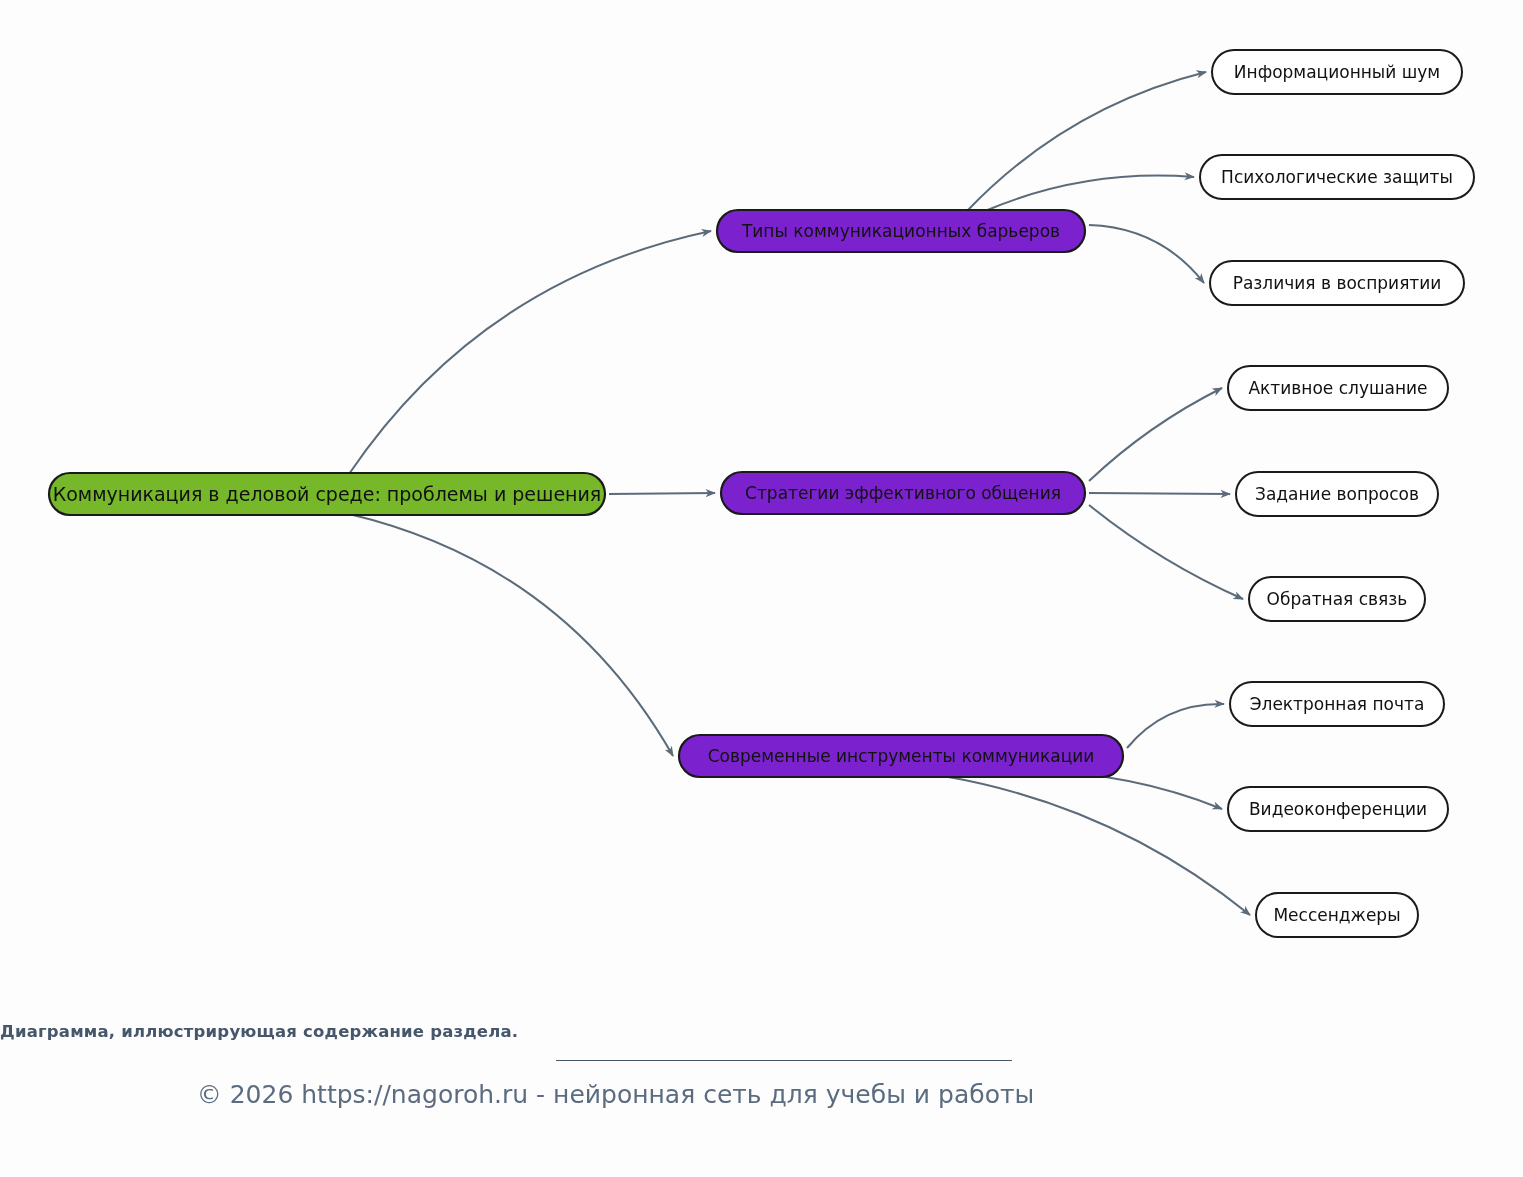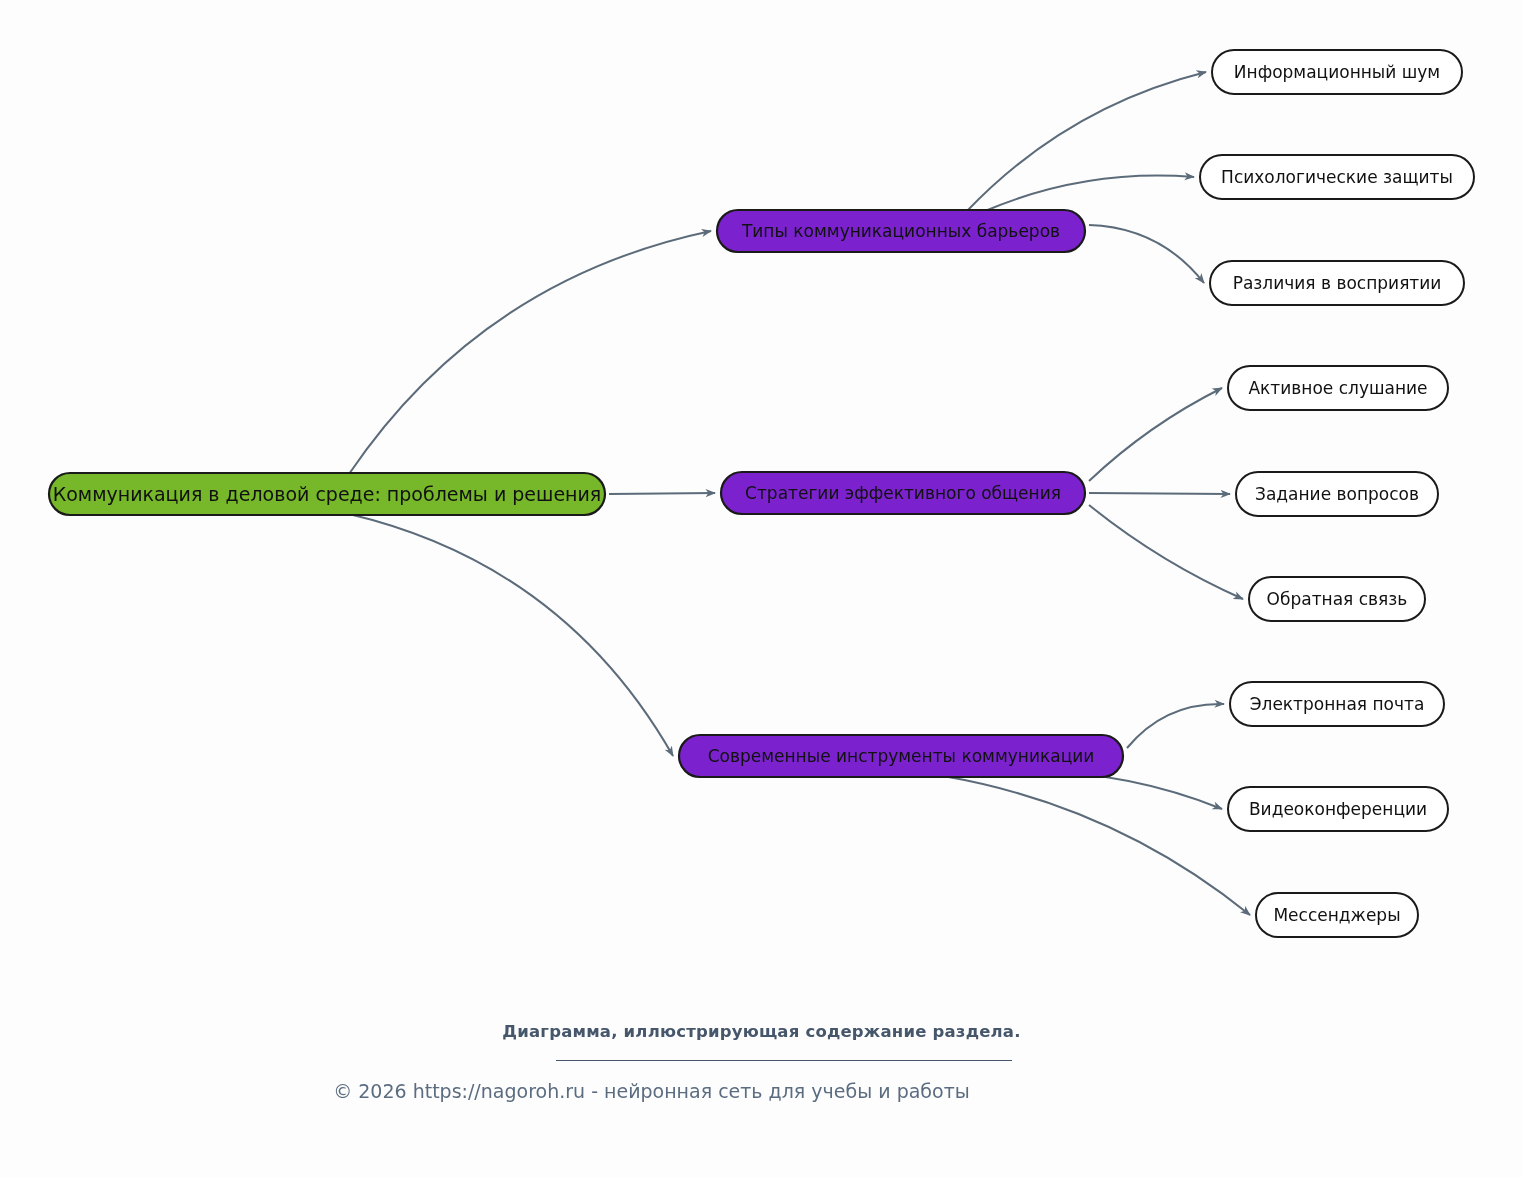--- a/index.html
+++ b/index.html
@@ -52,41 +52,39 @@
   }
   .node-shape-leaf {
     fill: #ffffff;
     stroke: #1a1a1a;
     stroke-width: 2.0;
   }
   .footer-caption {
     position: absolute;
     left: 0;
     width: 1523px;
-    text-align: center;
     font-family: "DejaVu Sans", "Liberation Sans", sans-serif;
     font-weight: bold;
     font-size: 16.5px;
     color: #46566b;
     letter-spacing: 0.2px;
   }
   .footer-divider {
     position: absolute;
     height: 0;
     border-top: 1.6px solid #46566b;
   }
   .footer-credit {
     position: absolute;
     left: 0;
     width: 1231px;
     text-align: center;
     font-family: "DejaVu Sans", "Liberation Sans", sans-serif;
-    font-size: 19px;
+    font-size: 25px;
     color: #5b6c80;
-    padding-left: 36px;
   }
 </style>
 </head>
 <body>
 
 <div id="canvas">
 
   <svg id="mindmap" viewBox="0 0 1523 1177" xmlns="http://www.w3.org/2000/svg">
     <defs>
       <marker id="arrowhead" markerWidth="11" markerHeight="9" refX="9.5" refY="4.5" orient="auto" markerUnits="userSpaceOnUse">

